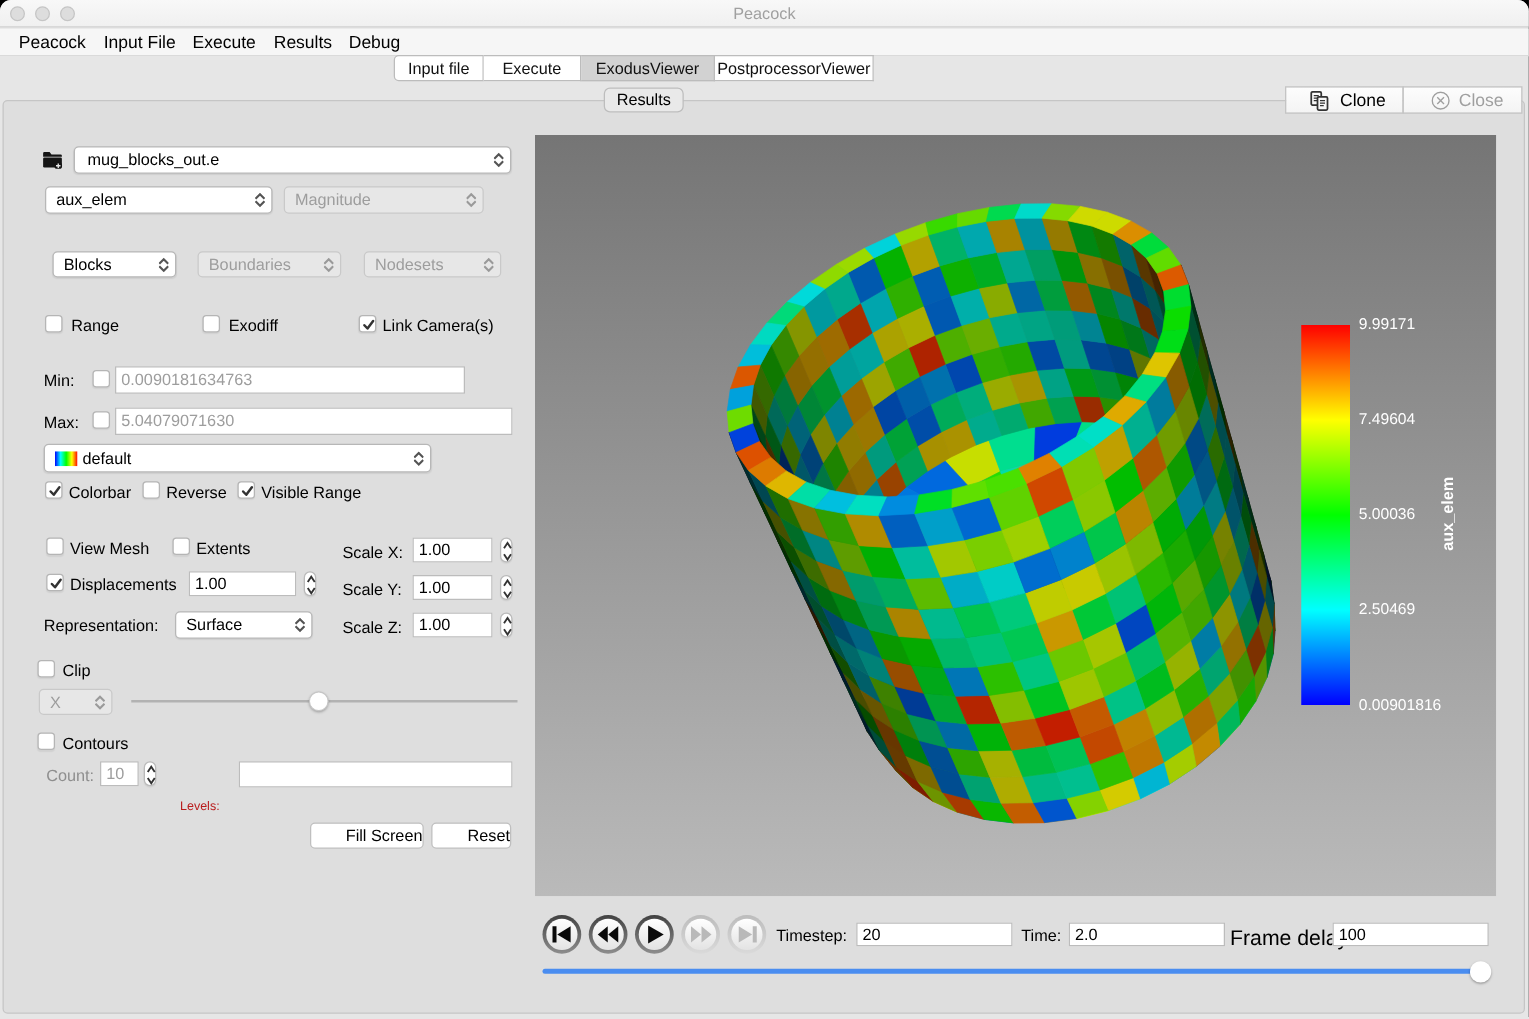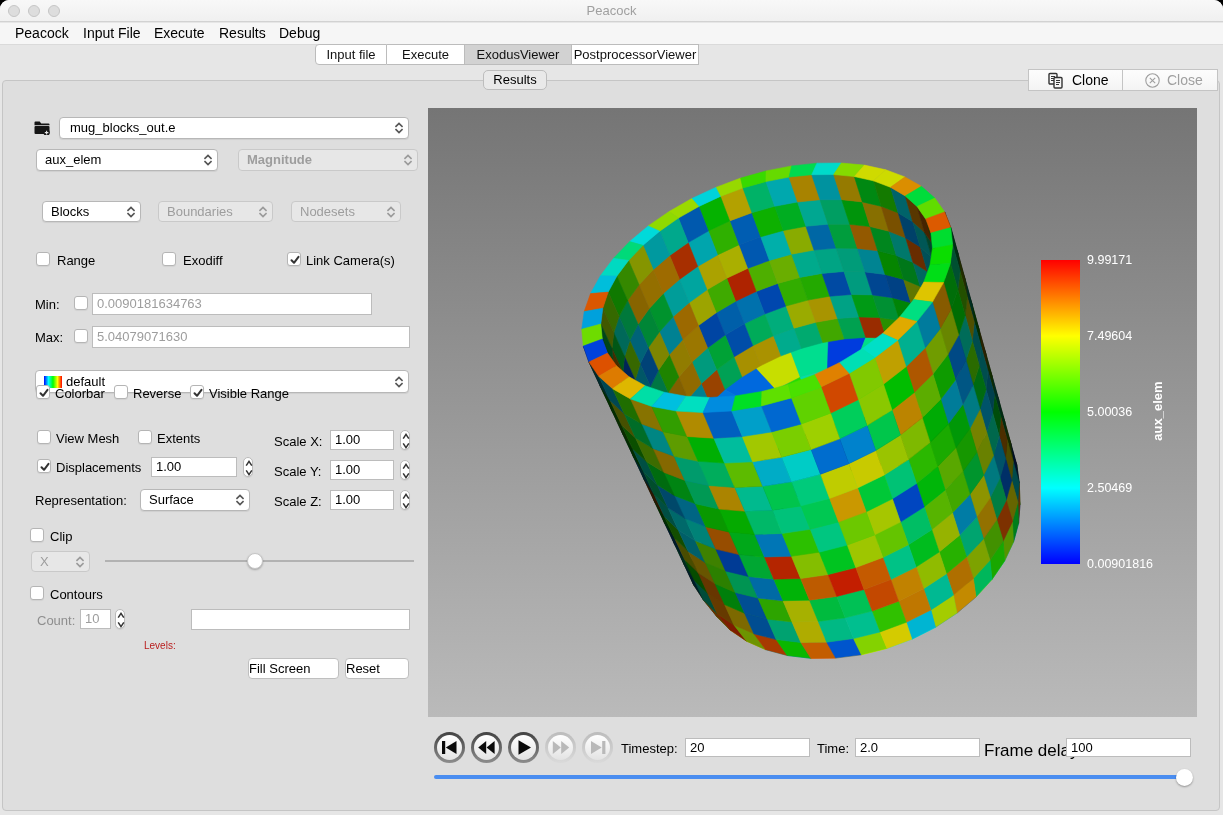--- a/index.html
+++ b/index.html
@@ -27,21 +27,21 @@
 .combo.dis{background:#e7e7e7;color:#9d9d9d;box-shadow:none;border-color:#c9c9c9;}
 .combo .ct{position:absolute;left:8px;top:0;line-height:20px;white-space:nowrap;}
 .chev{position:absolute;right:5px;top:50%;margin-top:-6px;width:8px;height:12px;}
 .cb{position:absolute;width:14px;height:14px;background:#fff;border:1px solid #b5b5b5;border-radius:3px;box-shadow:0 1px 1px rgba(0,0,0,0.06);}
 .cb svg{position:absolute;left:1px;top:1px;}
 .tfield{position:absolute;background:#fff;border:1px solid #bcbcbc;font-size:13px;color:#000;}
 .tfield .tx{position:absolute;left:4px;top:0;line-height:20px;white-space:nowrap;}
 .tfield .gray{color:#9d9d9d;}
 .stepper{position:absolute;width:10px;background:#fff;border:1px solid #bababa;border-radius:5px;box-shadow:0 1px 1px rgba(0,0,0,0.07);}
 
-.btn{position:absolute;height:21px;background:#fff;border:1px solid #bfbfbf;border-radius:4px;font-size:13px;color:#000;text-align:left;}
+.btn{position:absolute;height:21px;background:#fff;border:1px solid #bfbfbf;border-radius:4px;font-size:13px;color:#000;text-align:right;}
 
 #vp{position:absolute;left:428px;top:108px;width:769px;height:609px;}
 
 .mbtn{position:absolute;width:31px;height:31px;border-radius:50%;}
 .mbtn .ring{position:absolute;left:0;top:0;width:31px;height:31px;border-radius:50%;background:linear-gradient(#424242,#8d8d8d);}
 .mbtn .inner{position:absolute;left:3px;top:3px;width:25px;height:25px;border-radius:50%;background:linear-gradient(#ffffff,#e3e3e3);}
 .mbtn.dis .ring{background:linear-gradient(#bcbcbc,#dadada);}
 .mbtn svg{position:absolute;left:0;top:0;}
 </style></head>
 <body>
@@ -78,21 +78,21 @@
         <path d="M1 7.6 L4 10.6 L7 7.6" stroke="#555" stroke-width="1.7" fill="none" stroke-linecap="square"></path>
       </svg>
     </div>
 <div class="combo" style="left:36px;top:149px;width:182px;height:22px;">
       <div class="ct" style="left:8px;line-height:20px;">aux_elem</div>
       <svg class="chev" viewBox="0 0 8 12">
         <path d="M1 4.4 L4 1.4 L7 4.4" stroke="#555" stroke-width="1.7" fill="none" stroke-linecap="square"></path>
         <path d="M1 7.6 L4 10.6 L7 7.6" stroke="#555" stroke-width="1.7" fill="none" stroke-linecap="square"></path>
       </svg>
     </div>
-<div class="combo dis" style="left:238px;top:149px;width:180px;height:22px;font-weight:bold;">
+<div class="combo dis" style="left:227px;top:149px;width:160px;height:22px;">
       <div class="ct" style="left:8px;line-height:20px;">Magnitude</div>
       <svg class="chev" viewBox="0 0 8 12">
         <path d="M1 4.4 L4 1.4 L7 4.4" stroke="#9a9a9a" stroke-width="1.7" fill="none" stroke-linecap="square"></path>
         <path d="M1 7.6 L4 10.6 L7 7.6" stroke="#9a9a9a" stroke-width="1.7" fill="none" stroke-linecap="square"></path>
       </svg>
     </div>
 <div class="combo" style="left:42px;top:201px;width:99px;height:21px;">
       <div class="ct" style="left:8px;line-height:19px;">Blocks</div>
       <svg class="chev" viewBox="0 0 8 12">
         <path d="M1 4.4 L4 1.4 L7 4.4" stroke="#555" stroke-width="1.7" fill="none" stroke-linecap="square"></path>
@@ -126,21 +126,21 @@
 <div class="lbl" style="left:35px;top:297px;color:#000;font-size:13px;">Min:</div>
 <div class="cb" style="left:74px;top:296px;"></div>
 <div class="tfield" style="left:92px;top:293px;width:280px;height:22px;">
       <div class="tx gray" style="line-height:20px;">0.0090181634763</div>
     </div>
 <div class="lbl" style="left:35px;top:330px;color:#000;font-size:13px;">Max:</div>
 <div class="cb" style="left:74px;top:329px;"></div>
 <div class="tfield" style="left:92px;top:326px;width:318px;height:22px;">
       <div class="tx gray" style="line-height:20px;">5.04079071630</div>
     </div>
-<div class="combo" style="left:35px;top:370px;width:374px;height:23px;">
+<div class="combo" style="left:35px;top:355px;width:310px;height:23px;">
       <svg style="position:absolute;left:8px;top:5px;" width="18" height="12" viewBox="0 0 18 12">
         <defs>
           <linearGradient id="rg" x1="0" y1="0" x2="1" y2="0">
             <stop offset="0" stop-color="#0000ff"></stop>
             <stop offset="0.25" stop-color="#00ffff"></stop>
             <stop offset="0.5" stop-color="#00ff00"></stop>
             <stop offset="0.75" stop-color="#ffff00"></stop>
             <stop offset="1" stop-color="#ff0000"></stop>
           </linearGradient>
         </defs>

